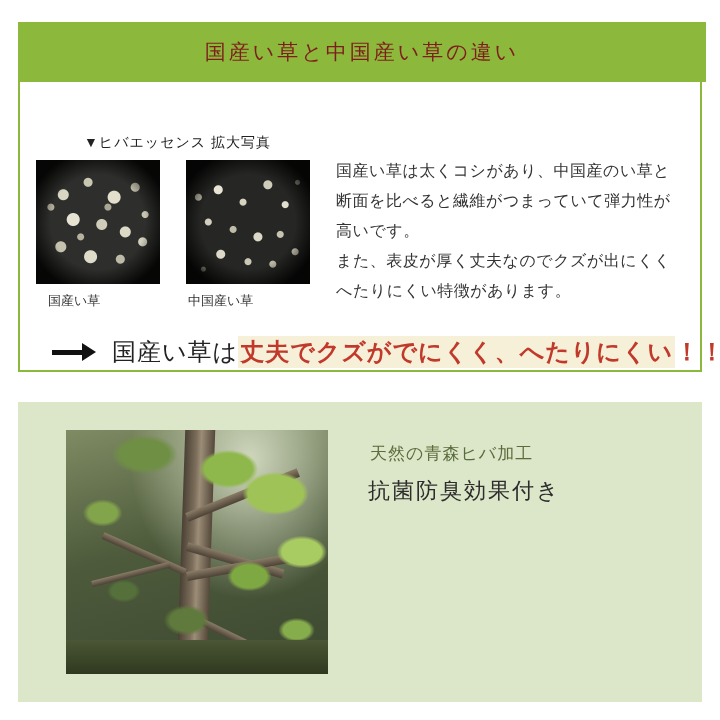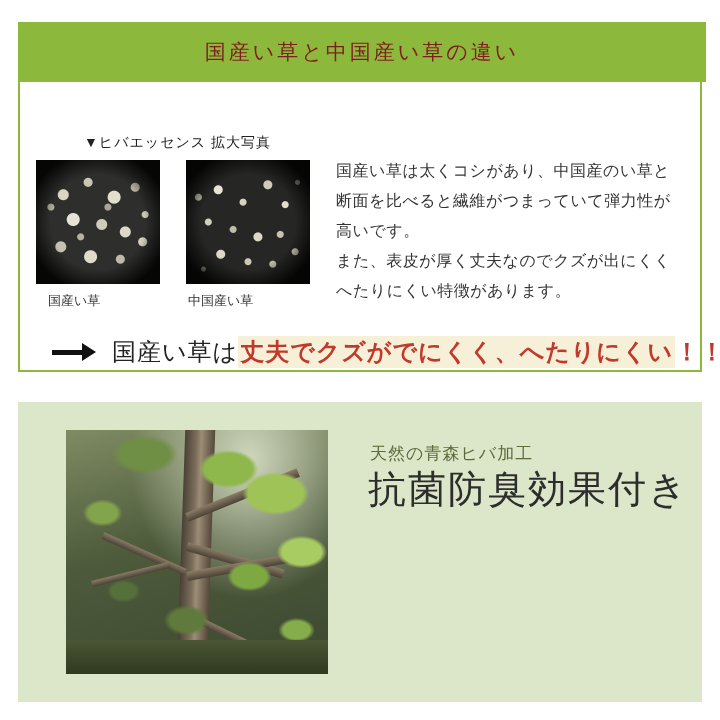--- a/index.html
+++ b/index.html
@@ -229,22 +229,22 @@
   .s2-lead {
     position: absolute;
     left: 352px; top: 40px;
     font-size: 17px;
     color: #5a6b3c;
     letter-spacing: 1px;
     white-space: nowrap;
   }
   .s2-headline {
     position: absolute;
-    left: 350px; top: 62px;
-    font-size: 38px;
+    left: 350px; top: 74px;
+    font-size: 22px;
     color: #2d2d2d;
     letter-spacing: 2px;
     white-space: nowrap;
   }
   .s2-body {
     position: absolute;
     left: 352px; top: 122px;
     width: 330px;
     font-size: 15px;
     line-height: 26px;

